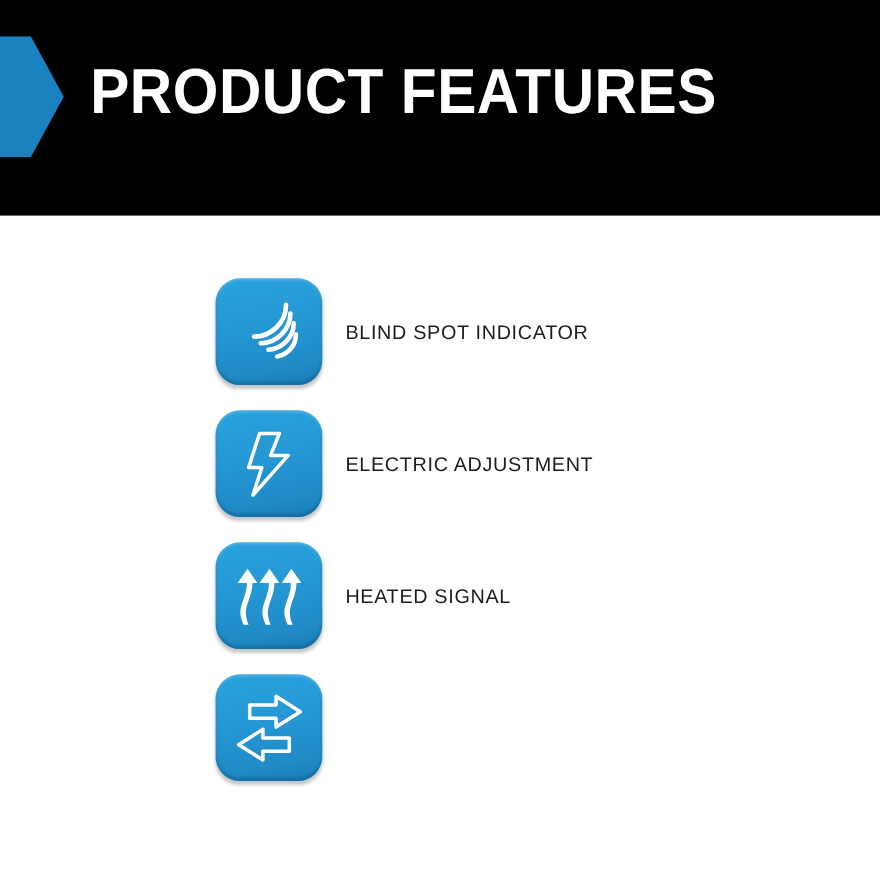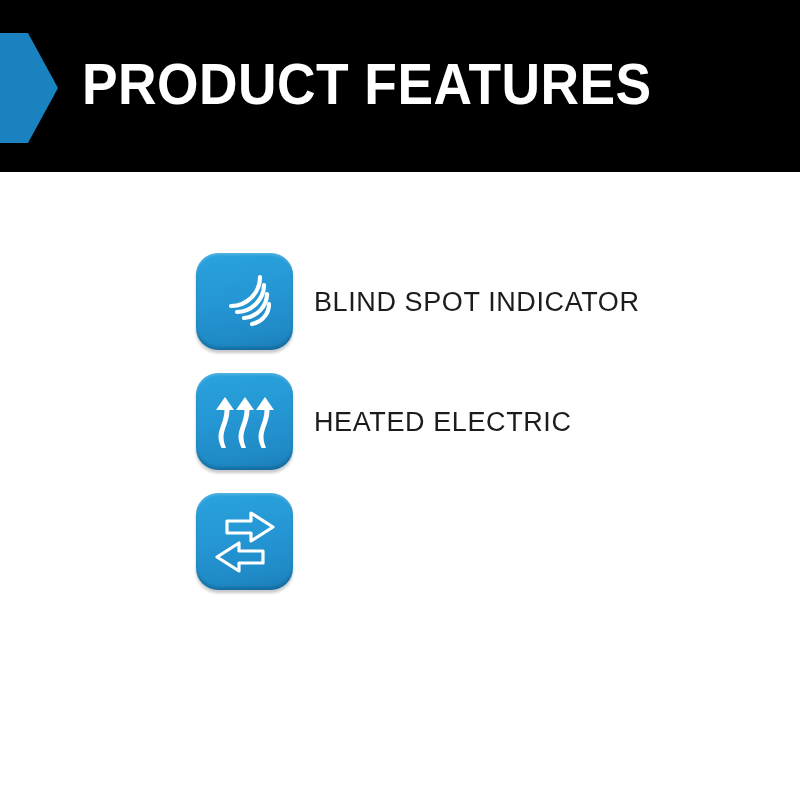--- a/index.html
+++ b/index.html
@@ -14,21 +14,21 @@
     overflow: hidden;
     position: relative;
   }
 
   
   .header {
     position: absolute;
     left: 0;
     top: 0;
     width: 800px;
-    height: 172px;
+    height: 196px;
     background: #000000;
     overflow: hidden;
   }
   .header-chevron {
     position: absolute;
     left: 0;
     top: 33px;
     width: 58px;
     height: 110px;
   }
@@ -80,21 +80,21 @@
     align-items: center;
     justify-content: center;
   }
   .tile svg {
     display: block;
   }
 
   .feature-label {
     margin-left: 21px;
     font-family: "Liberation Sans", sans-serif;
-    font-size: 27px;
+    font-size: 18px;
     line-height: 30px;
     font-weight: 300;
     color: #1c1c1c;
     letter-spacing: 0.6px;
     white-space: nowrap;
   }
 </style>
 </head>
 <body>
 
@@ -114,32 +114,40 @@
           <path d="M46 6 C46 22 33 35 17 35"></path>
           <path d="M50 14 C50 28 38 41 23 41"></path>
           <path d="M53 23 C53 35 43 46 30 47"></path>
           <path d="M55 33 C55 43 48 51 38 53"></path>
         </g>
       </svg>
     </div>
     <div class="feature-label">BLIND SPOT INDICATOR</div>
   </div>
 
+  <div class="feature-row">
+    <div class="tile">
+      <svg width="62" height="62" viewBox="0 0 62 62">
+        <path d="M40 3 L22 3 L12 34 L24 34 L16 59 L48 23 L32 23 Z" fill="none" stroke="#ffffff" stroke-width="3.2" stroke-linejoin="round" stroke-linecap="round"></path>
+      </svg>
+    </div>
+    <div class="feature-label">ELECTRIC ADJUSTMENT</div>
+  </div>
 
   <div class="feature-row">
     <div class="tile">
       <svg width="64" height="62" viewBox="0 0 64 62">
         <g fill="#ffffff">
           <path d="M12 6 L21 19 L16.5 19 C16.5 30 10.5 38 10.5 46 C10.5 51 12 54 13 57 L8.5 57 C7 53 5.5 50 5.5 46 C5.5 37 11.5 30 11.5 19 L3 19 Z"></path>
           <path d="M32 6 L41 19 L36.5 19 C36.5 30 30.5 38 30.5 46 C30.5 51 32 54 33 57 L28.5 57 C27 53 25.5 50 25.5 46 C25.5 37 31.5 30 31.5 19 L23 19 Z"></path>
           <path d="M52 6 L61 19 L56.5 19 C56.5 30 50.5 38 50.5 46 C50.5 51 52 54 53 57 L48.5 57 C47 53 45.5 50 45.5 46 C45.5 37 51.5 30 51.5 19 L43 19 Z"></path>
         </g>
       </svg>
     </div>
-    <div class="feature-label">HEATED ELECTRIC</div>
+    <div class="feature-label">HEATED SIGNAL</div>
   </div>
 
   <div class="feature-row">
     <div class="tile">
       <svg width="64" height="62" viewBox="0 0 64 62">
         <g fill="none" stroke="#ffffff" stroke-width="3.2" stroke-linejoin="round" stroke-linecap="round">
           <path d="M38 2 L60 16 L38 30 L38 22 L14 22 L14 10 L38 10 Z"></path>
           <path d="M26 32 L26 40 L50 40 L50 52 L26 52 L26 60 L4 46 Z"></path>
         </g>
       </svg>

